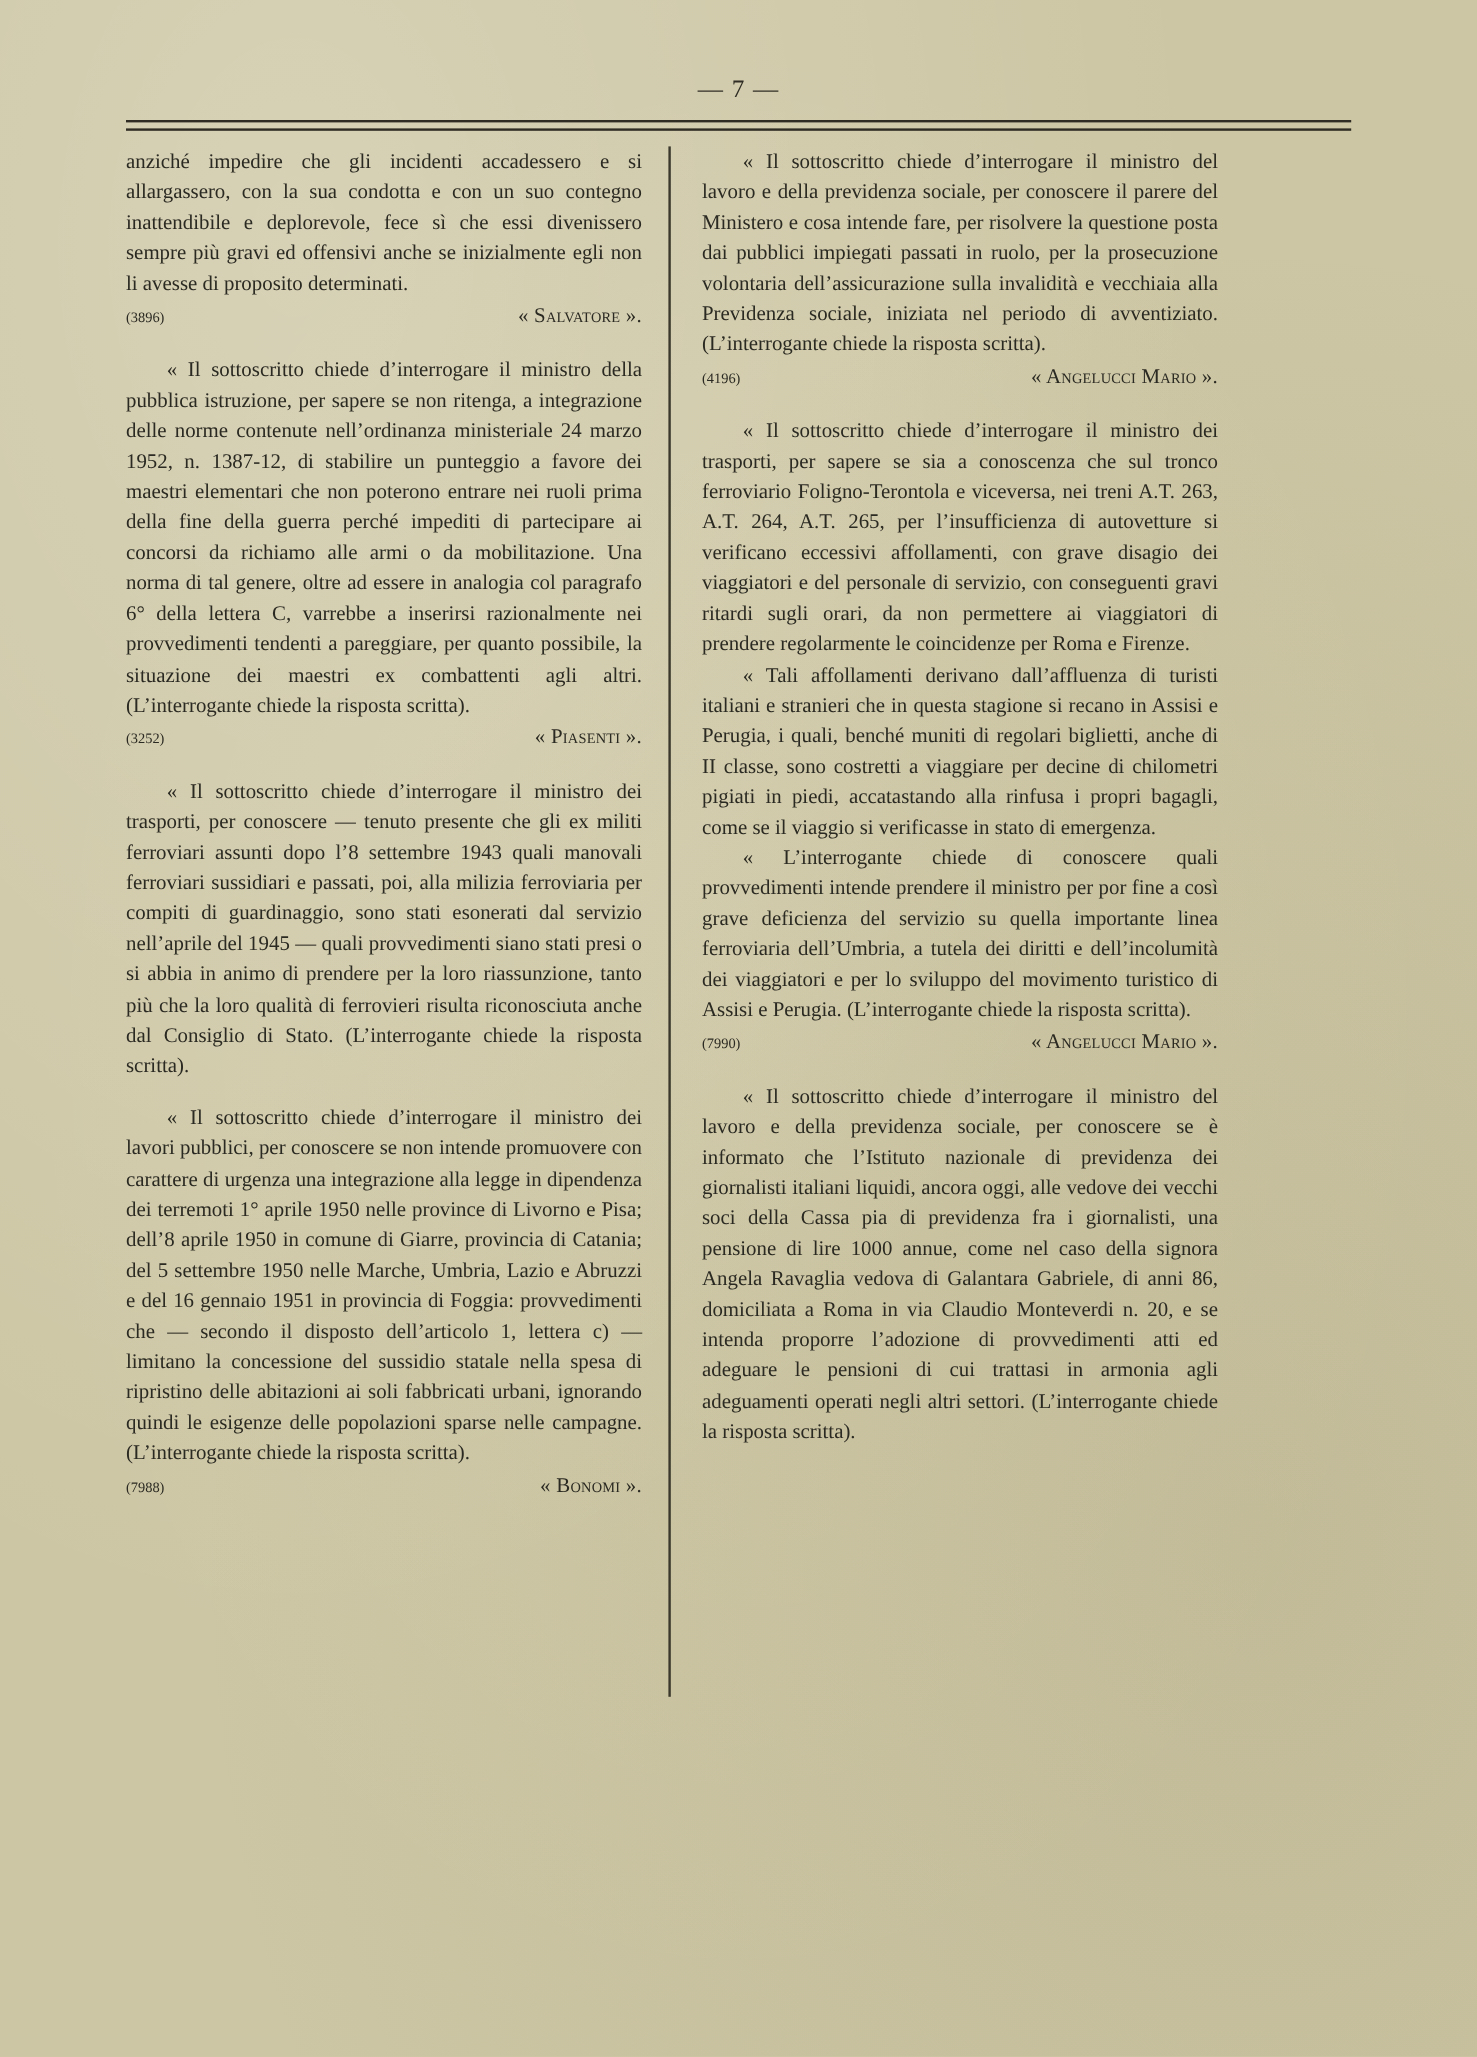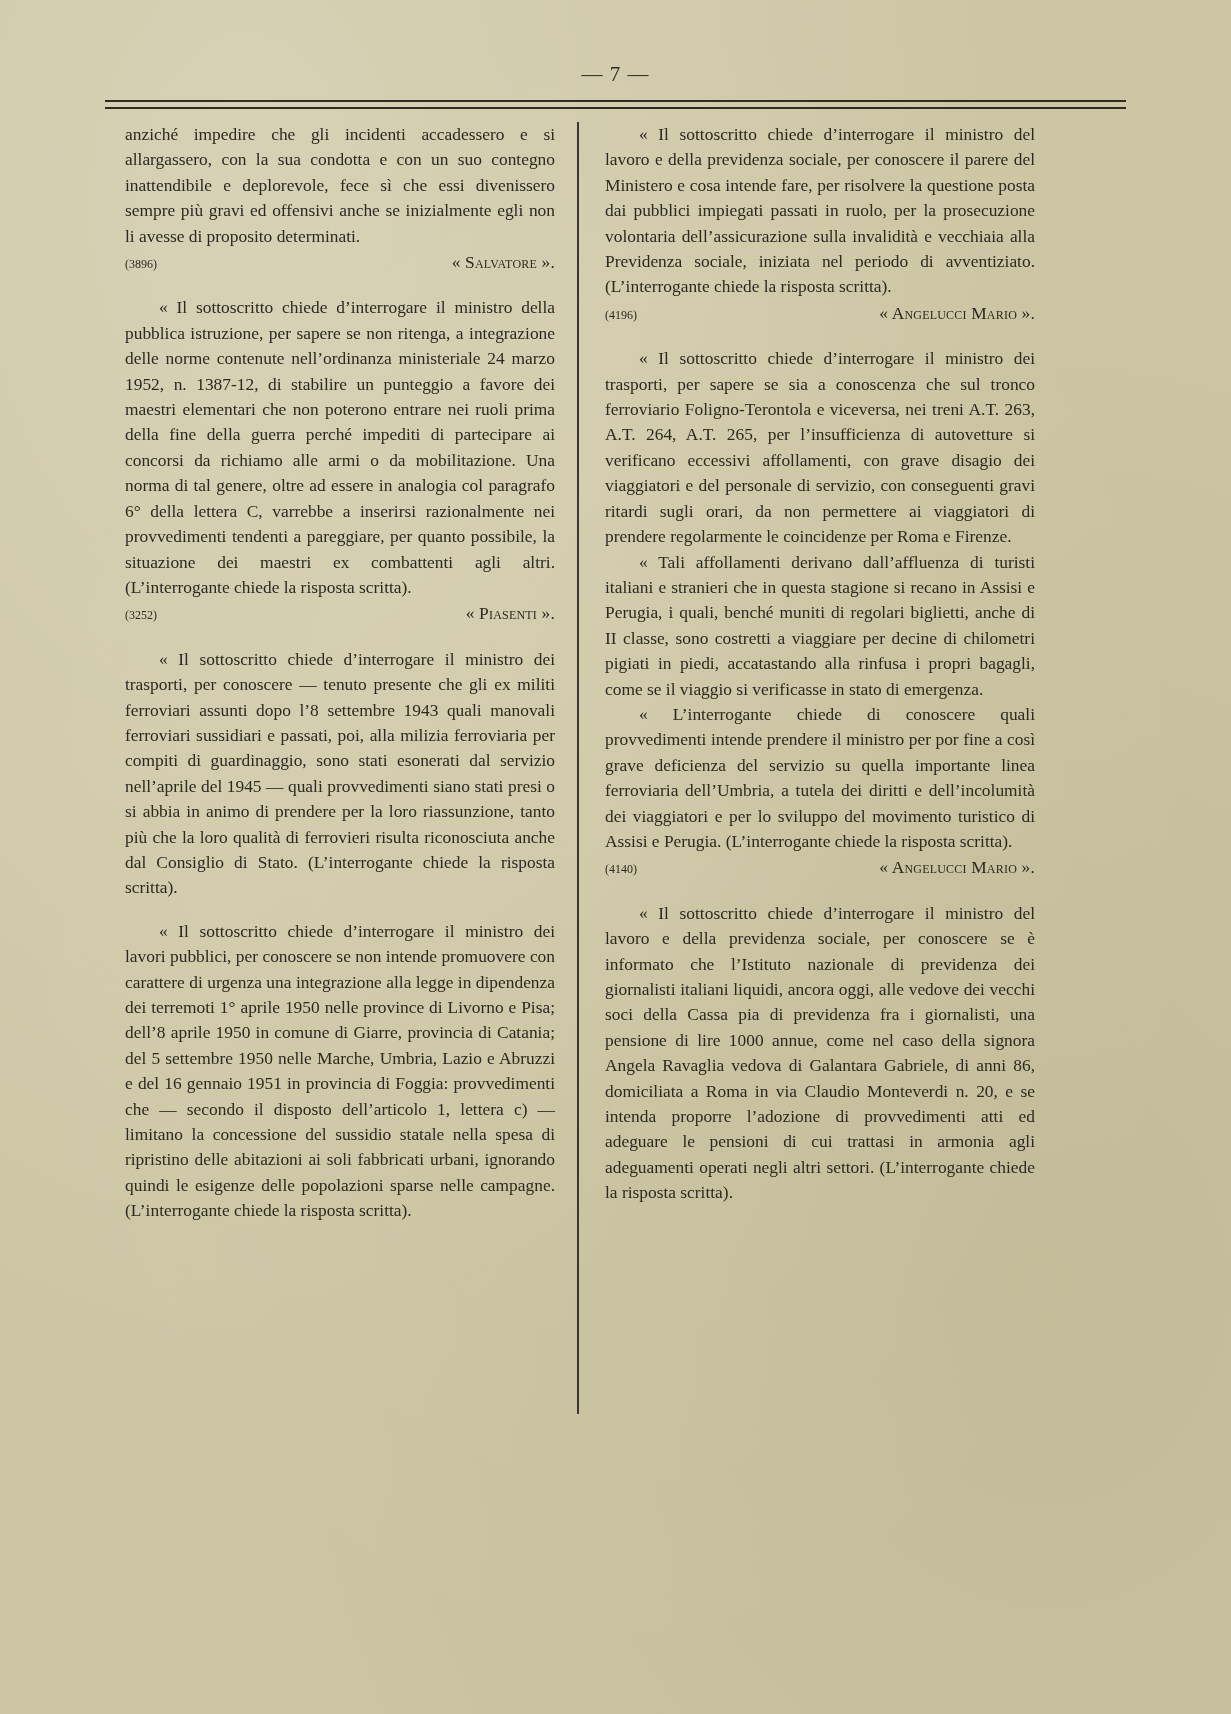--- a/index.html
+++ b/index.html
@@ -61,21 +61,20 @@
   }
   .col {
     width: 430px;
     font-size: 17.4px;
     line-height: 25.4px;
     text-align: justify;
   }
   .col.left {
     padding-right: 22px;
     border-right: 2px solid #3a382c;
-    margin-left: 20px;
   }
   .col.right {
     padding-left: 26px;
   }
   p.body {
     margin: 0 0 0 0;
     text-indent: 34px;
     hyphens: manual;
   }
   p.cont {
@@ -133,40 +132,44 @@
             <span class="sig-name sc">« Piasenti ».</span>
           </div>
         </div>
 
         <div class="blk">
           <p class="body"><span>« Il sottoscritto chiede d’interrogare il ministro dei trasporti, per conoscere — tenuto presente che gli ex militi ferroviari assunti dopo l’8 settembre 1943 quali manovali ferroviari sussidiari e passati, poi, alla milizia ferroviaria per compiti di guardinaggio, sono stati esonerati dal servizio nell’aprile del 1945 — quali provvedimenti siano stati presi o si abbia in animo di prendere per la loro riassunzione, tanto più che la loro qualità di ferrovieri risulta riconosciuta anche dal Consiglio di Stato. </span><span class="it">(L’interrogante chiede la risposta scritta)</span><span>.</span></p>
         </div>
 
         <div class="blk">
           <p class="body"><span>« Il sottoscritto chiede d’interrogare il ministro dei lavori pubblici, per conoscere se non intende promuovere con carattere di urgenza una integrazione alla legge in dipendenza dei terremoti 1° aprile 1950 nelle province di Livorno e Pisa; dell’8 aprile 1950 in comune di Giarre, provincia di Catania; del 5 settembre 1950 nelle Marche, Umbria, Lazio e Abruzzi e del 16 gennaio 1951 in provincia di Foggia: provvedimenti che — secondo il disposto dell’articolo 1, lettera </span><span class="it">c</span><span>) — limitano la concessione del sussidio statale nella spesa di ripristino delle abitazioni ai soli fabbricati urbani, ignorando quindi le esigenze delle popolazioni sparse nelle campagne. </span><span class="it">(L’interrogante chiede la risposta scritta)</span><span>.</span></p>
+          <div class="sig-line">
+            <span class="sig-num">(7988)</span>
+            <span class="sig-name sc">« Bonomi ».</span>
+          </div>
         </div>
 
       </div>
 
       <div class="col right">
 
         <div class="blk">
           <p class="body"><span>« Il sottoscritto chiede d’interrogare il ministro del lavoro e della previdenza sociale, per conoscere il parere del Ministero e cosa intende fare, per risolvere la questione posta dai pubblici impiegati passati in ruolo, per la prosecuzione volontaria dell’assicurazione sulla invalidità e vecchiaia alla Previdenza sociale, iniziata nel periodo di avventiziato. </span><span class="it">(L’interrogante chiede la risposta scritta)</span><span>.</span></p>
           <div class="sig-line">
             <span class="sig-num">(4196)</span>
             <span class="sig-name sc">« Angelucci Mario ».</span>
           </div>
         </div>
 
         <div class="blk">
           <p class="body"><span>« Il sottoscritto chiede d’interrogare il ministro dei trasporti, per sapere se sia a conoscenza che sul tronco ferroviario Foligno-Terontola e viceversa, nei treni A.T. 263, A.T. 264, A.T. 265, per l’insufficienza di autovetture si verificano eccessivi affollamenti, con grave disagio dei viaggiatori e del personale di servizio, con conseguenti gravi ritardi sugli orari, da non permettere ai viaggiatori di prendere regolarmente le coincidenze per Roma e Firenze.</span></p>
           <p class="body"><span>« Tali affollamenti derivano dall’affluenza di turisti italiani e stranieri che in questa stagione si recano in Assisi e Perugia, i quali, benché muniti di regolari biglietti, anche di II classe, sono costretti a viaggiare per decine di chilometri pigiati in piedi, accatastando alla rinfusa i propri bagagli, come se il viaggio si verificasse in stato di emergenza.</span></p>
           <p class="body"><span>« L’interrogante chiede di conoscere quali provvedimenti intende prendere il ministro per por fine a così grave deficienza del servizio su quella importante linea ferroviaria dell’Umbria, a tutela dei diritti e dell’incolumità dei viaggiatori e per lo sviluppo del movimento turistico di Assisi e Perugia. </span><span class="it">(L’interrogante chiede la risposta scritta)</span><span>.</span></p>
           <div class="sig-line">
-            <span class="sig-num">(4140)</span>
+            <span class="sig-num">(7990)</span>
             <span class="sig-name sc">« Angelucci Mario ».</span>
           </div>
         </div>
 
         <div class="blk">
           <p class="body"><span>« Il sottoscritto chiede d’interrogare il ministro del lavoro e della previdenza sociale, per conoscere se è informato che l’Istituto nazionale di previdenza dei giornalisti italiani liquidi, ancora oggi, alle vedove dei vecchi soci della Cassa pia di previdenza fra i giornalisti, una pensione di lire 1000 annue, come nel caso della signora Angela Ravaglia vedova di Galantara Gabriele, di anni 86, domiciliata a Roma in via Claudio Monteverdi n. 20, e se intenda proporre l’adozione di provvedimenti atti ed adeguare le pensioni di cui trattasi in armonia agli adeguamenti operati negli altri settori. </span><span class="it">(L’interrogante chiede la risposta scritta)</span><span>.</span></p>
         </div>
 
       </div>
 

